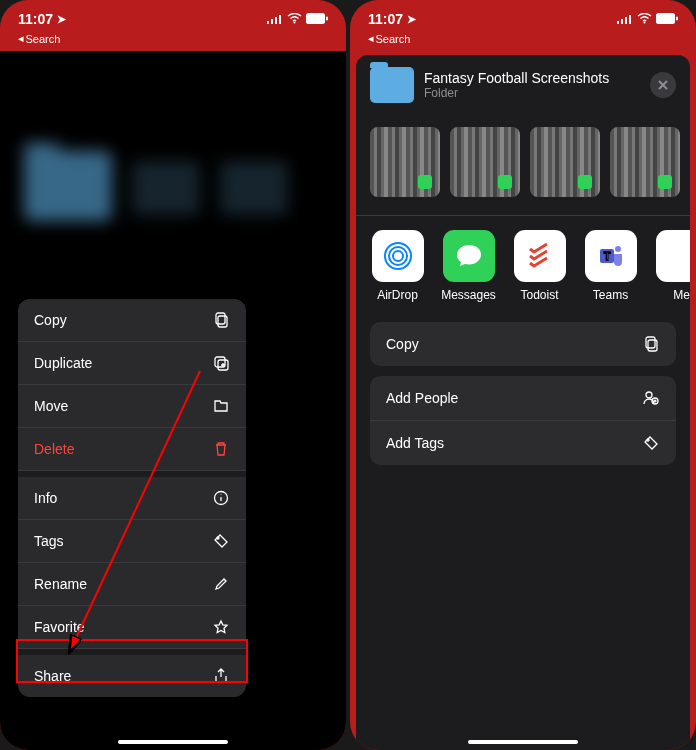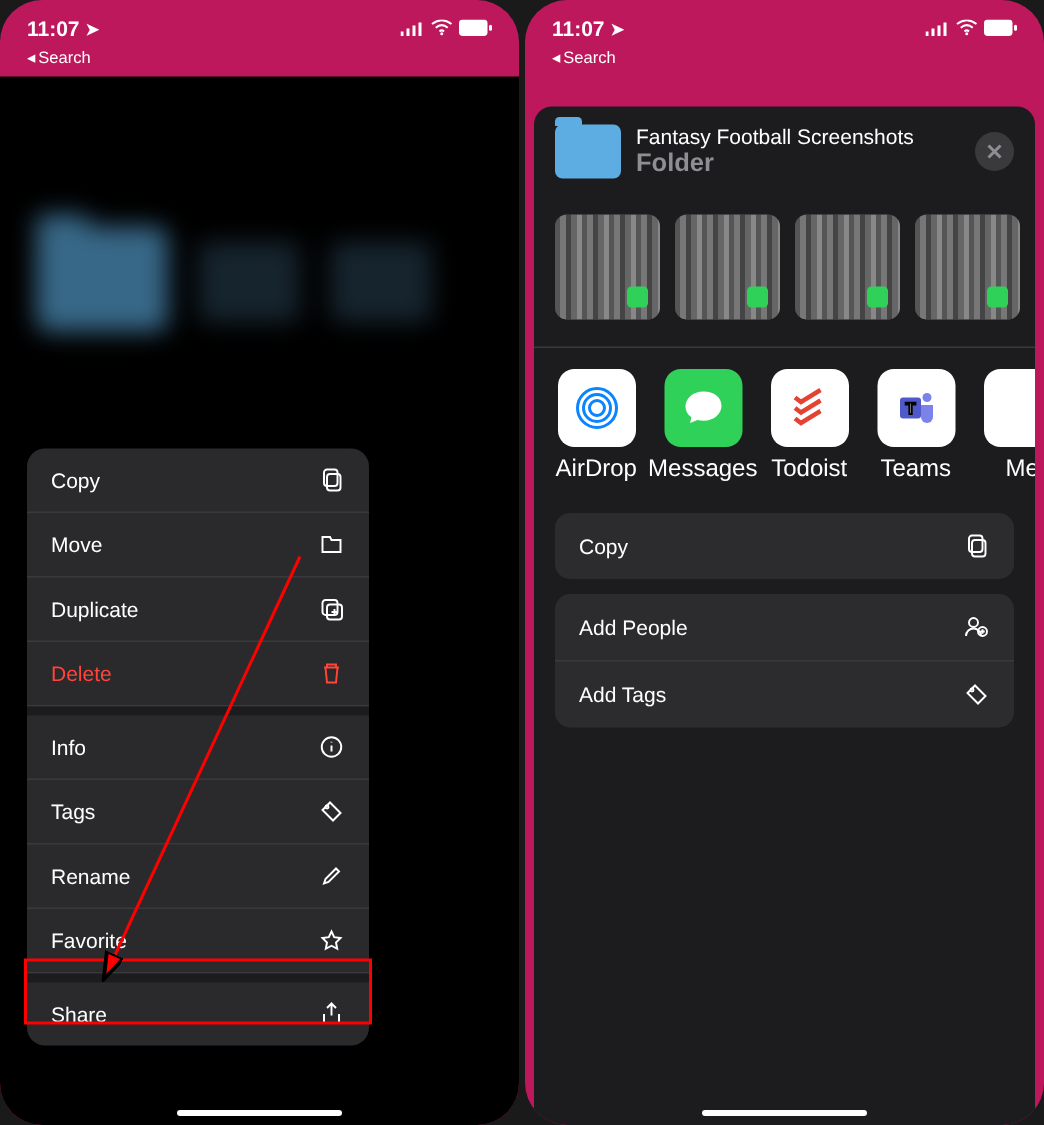--- a/index.html
+++ b/index.html
@@ -6,21 +6,21 @@
     body {
       background: #1a1a1a;
       font-family: -apple-system, BlinkMacSystemFont, "Segoe UI", sans-serif;
       display: flex;
       width: 696px;
       height: 750px;
       gap: 4px;
     }
     .phone {
       flex: 1;
-      background: #be185d;
+      background: #b91c1c;
       border-radius: 28px;
       overflow: hidden;
       position: relative;
       display: flex;
       flex-direction: column;
     }
     .status-bar {
       display: flex;
       justify-content: space-between;
       align-items: center;
@@ -123,21 +123,21 @@
       height: 4px;
       background: #fff;
       border-radius: 3px;
     }
 
     
     .share-sheet {
       flex: 1;
       background: #1c1c1e;
       border-radius: 12px 12px 0 0;
-      margin: 20px 6px 0;
+      margin: 4px 6px 0;
       display: flex;
       flex-direction: column;
       overflow: hidden;
     }
     .share-header {
       display: flex;
       align-items: center;
       padding: 12px 14px;
       gap: 10px;
     }
@@ -150,21 +150,21 @@
     .folder-thumb::before {
       content:'';
       position: absolute;
       top:-5px; left:0;
       width:18px; height:6px;
       background:#5dade2;
       border-radius:3px 3px 0 0;
     }
     .share-title-block { flex: 1; }
     .share-title { color: #fff; font-size: 14px; font-weight: 500; }
-    .share-subtitle { color: #8e8e93; font-size: 17px; font-weight: bold; }
+    .share-subtitle { color: #8e8e93; font-size: 12px; }
     .close-btn {
       width: 26px; height: 26px;
       border-radius: 50%;
       background: #3a3a3c;
       display: flex;
       align-items: center;
       justify-content: center;
       color: #8e8e93;
     }
     .thumb-row {
@@ -211,21 +211,21 @@
       align-items: center;
       gap: 6px;
     }
     .app-icon {
       width: 52px; height: 52px;
       border-radius: 11px;
       display: flex;
       align-items: center;
       justify-content: center;
     }
-    .app-label { color: #fff; font-size: 16px; text-align:center; }
+    .app-label { color: #fff; font-size: 12px; text-align:center; }
     .airdrop { background: #fff; }
     .messages { background: #30d158; }
     .todoist { background: #fff; }
     .teams { background: #fff; }
     .more-app { background: #fff; }
     .action-card {
       margin: 10px 14px 0;
       background: #2c2c2e;
       border-radius: 10px;
       overflow: hidden;
@@ -293,34 +293,34 @@
       <div class="menu-item">
         <span>Copy</span>
         <span class="item-icon">
             <svg width="16" height="16" viewBox="0 0 16 16">
               <rect x="3" y="1" width="9" height="11" rx="2"></rect>
               <rect x="5" y="4" width="9" height="11" rx="2"></rect>
             </svg>
           </span>
       </div>
       <div class="menu-item">
-        <span>Move</span>
-        <span class="item-icon">
-            <svg width="16" height="16" viewBox="0 0 16 16">
-              <path d="M2 5 L2 13 L14 13 L14 5 L8 5 L7 3 L2 3 Z"></path>
-            </svg>
-          </span>
-      </div>
-      <div class="menu-item">
         <span>Duplicate</span>
         <span class="item-icon">
             <svg width="16" height="16" viewBox="0 0 16 16">
               <rect x="2" y="2" width="10" height="10" rx="2"></rect>
               <rect x="5" y="5" width="10" height="10" rx="2"></rect>
               <path d="M10 8v4M8 10h4"></path>
+            </svg>
+          </span>
+      </div>
+      <div class="menu-item">
+        <span>Move</span>
+        <span class="item-icon">
+            <svg width="16" height="16" viewBox="0 0 16 16">
+              <path d="M2 5 L2 13 L14 13 L14 5 L8 5 L7 3 L2 3 Z"></path>
             </svg>
           </span>
       </div>
       <div class="menu-item destructive">
         <span>Delete</span>
         <span class="item-icon">
             <svg width="16" height="16" viewBox="0 0 16 16">
               <path d="M3 4h10M5 4V2h6v2M4 4l1 10h6l1-10"></path>
             </svg>
           </span>

